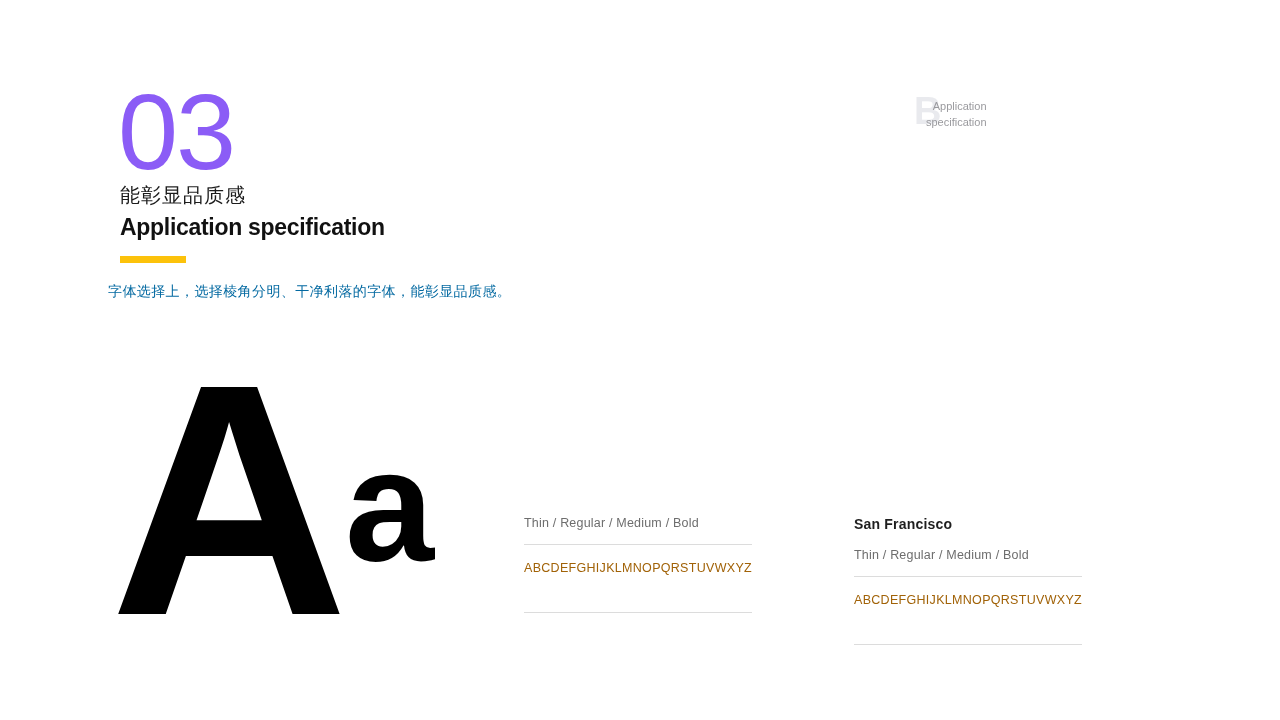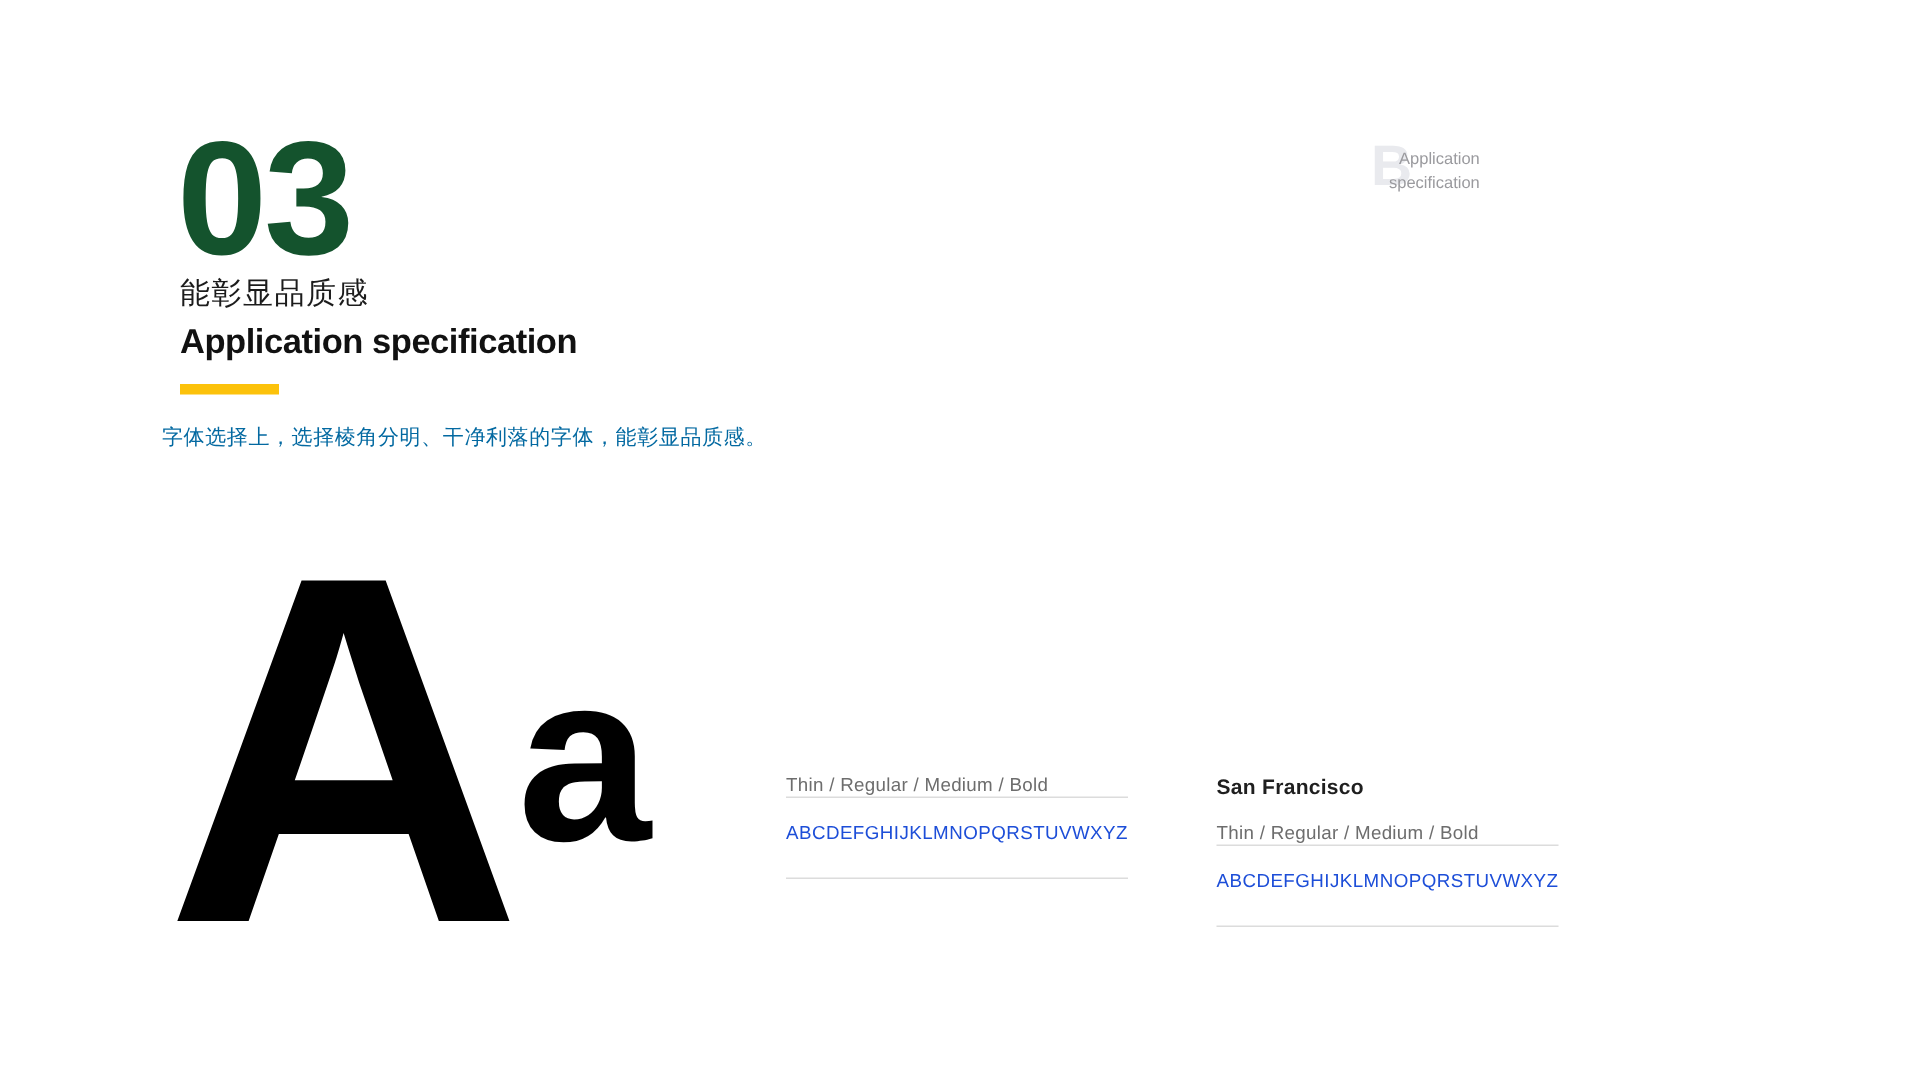--- a/index.html
+++ b/index.html
@@ -15,22 +15,22 @@
     position: relative;
   }
 
   
   .section-number {
     position: absolute;
     left: 118px;
     top: 78px;
     font-family: "Liberation Sans", sans-serif;
     font-size: 108px;
-    font-weight: bold;
-    color: #14532d;
+    font-weight: normal;
+    color: #8b5cf6;
     letter-spacing: -2px;
     line-height: 1;
     user-select: none;
     text-align: center;
   }
 
   .title-cn {
     position: absolute;
     left: 120px;
     top: 182px;
@@ -125,44 +125,44 @@
     color: #000000;
     font-family: "Liberation Sans", sans-serif;
   }
 
   
   .font-col {
     position: absolute;
     width: 228px;
   }
   .font-col.col-1 { left: 524px; top: 516px; }
-  .font-col.col-2 { left: 811px; top: 516px; }
+  .font-col.col-2 { left: 854px; top: 516px; }
 
   .font-name {
     font-size: 14px;
     font-weight: bold;
     color: #1f1f1f;
     margin: 0 0 16px 0;
     letter-spacing: 0.2px;
   }
   .font-col.col-1 .font-name { font-size: 13px; }
 
   .font-weights {
     font-size: 12.5px;
     color: #6d6d6d;
-    padding-bottom: 1px;
+    padding-bottom: 14px;
     border-bottom: 1px solid #dcdcdc;
     letter-spacing: 0.2px;
   }
 
   .font-alphabet {
     font-size: 12.5px;
-    color: #1d4ed8;
+    color: #a16207;
     padding-top: 16px;
-    padding-bottom: 23px;
+    padding-bottom: 37px;
     border-bottom: 1px solid #dcdcdc;
     letter-spacing: 0.3px;
   }
 </style>
 </head>
 <body>
 
 <div class="slide">
 
   <div class="section-number">03</div>

